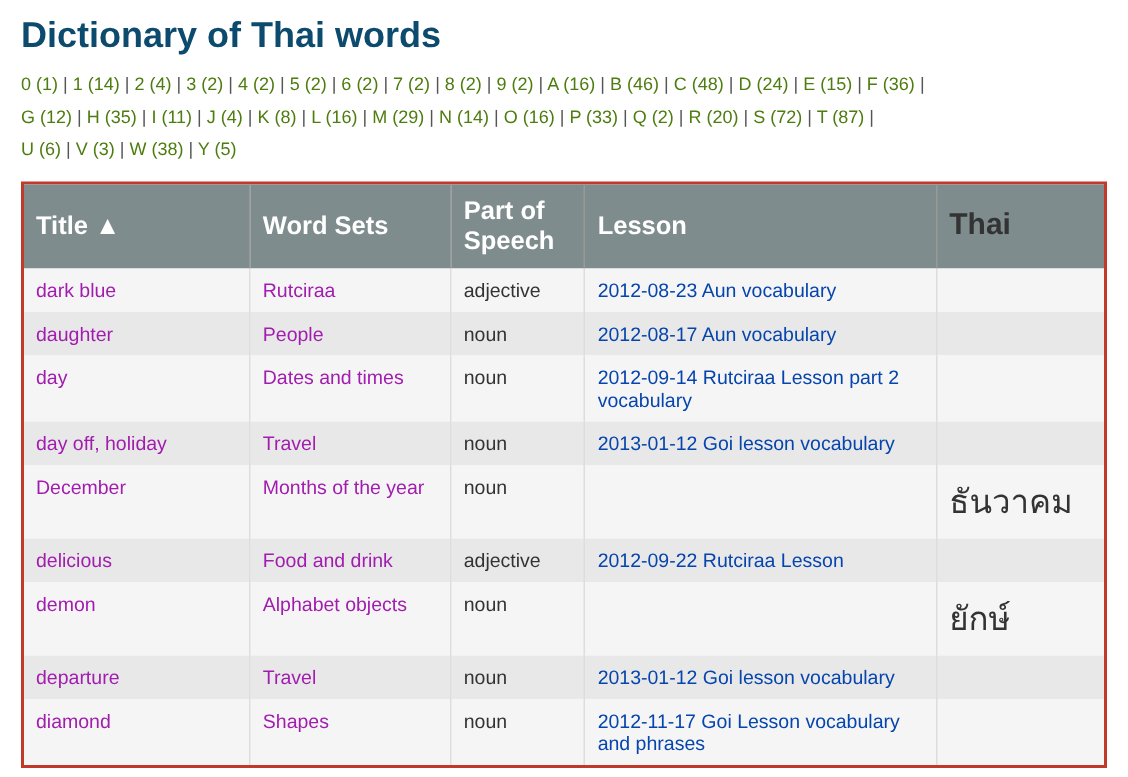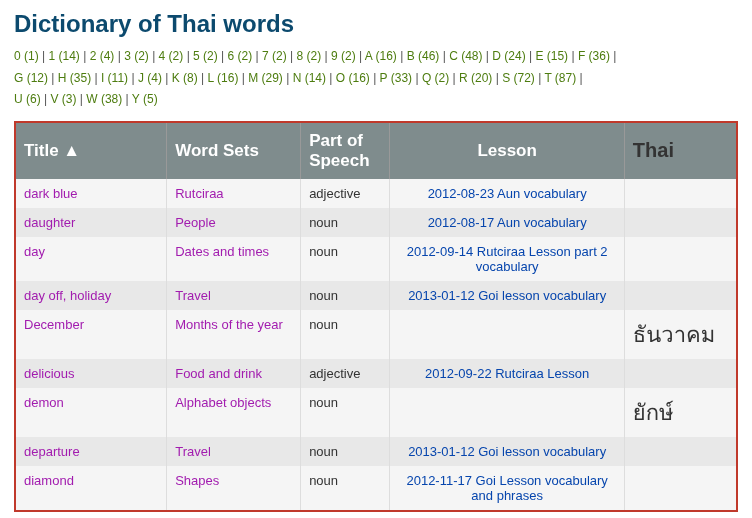--- a/index.html
+++ b/index.html
@@ -58,21 +58,21 @@
       padding: 7px 8px;
       border-right: 1px solid #ddd;
       vertical-align: top;
       font-size: 13px;
     }
     tbody td:last-child { border-right: none; }
 
     .title-col { width: 135px; }
     .wordsets-col { width: 120px; }
     .pos-col { width: 80px; }
-    .lesson-col { width: 210px; text-align: center; }
+    .lesson-col { width: 210px; }
     .thai-col { width: 100px; text-align: left; font-size: 20px; color: #333; }
 
     a.entry-link {
       color: #a21caf;
       text-decoration: none;
     }
 
     a.lesson-link {
       color: #0645ad;
       text-decoration: none;

